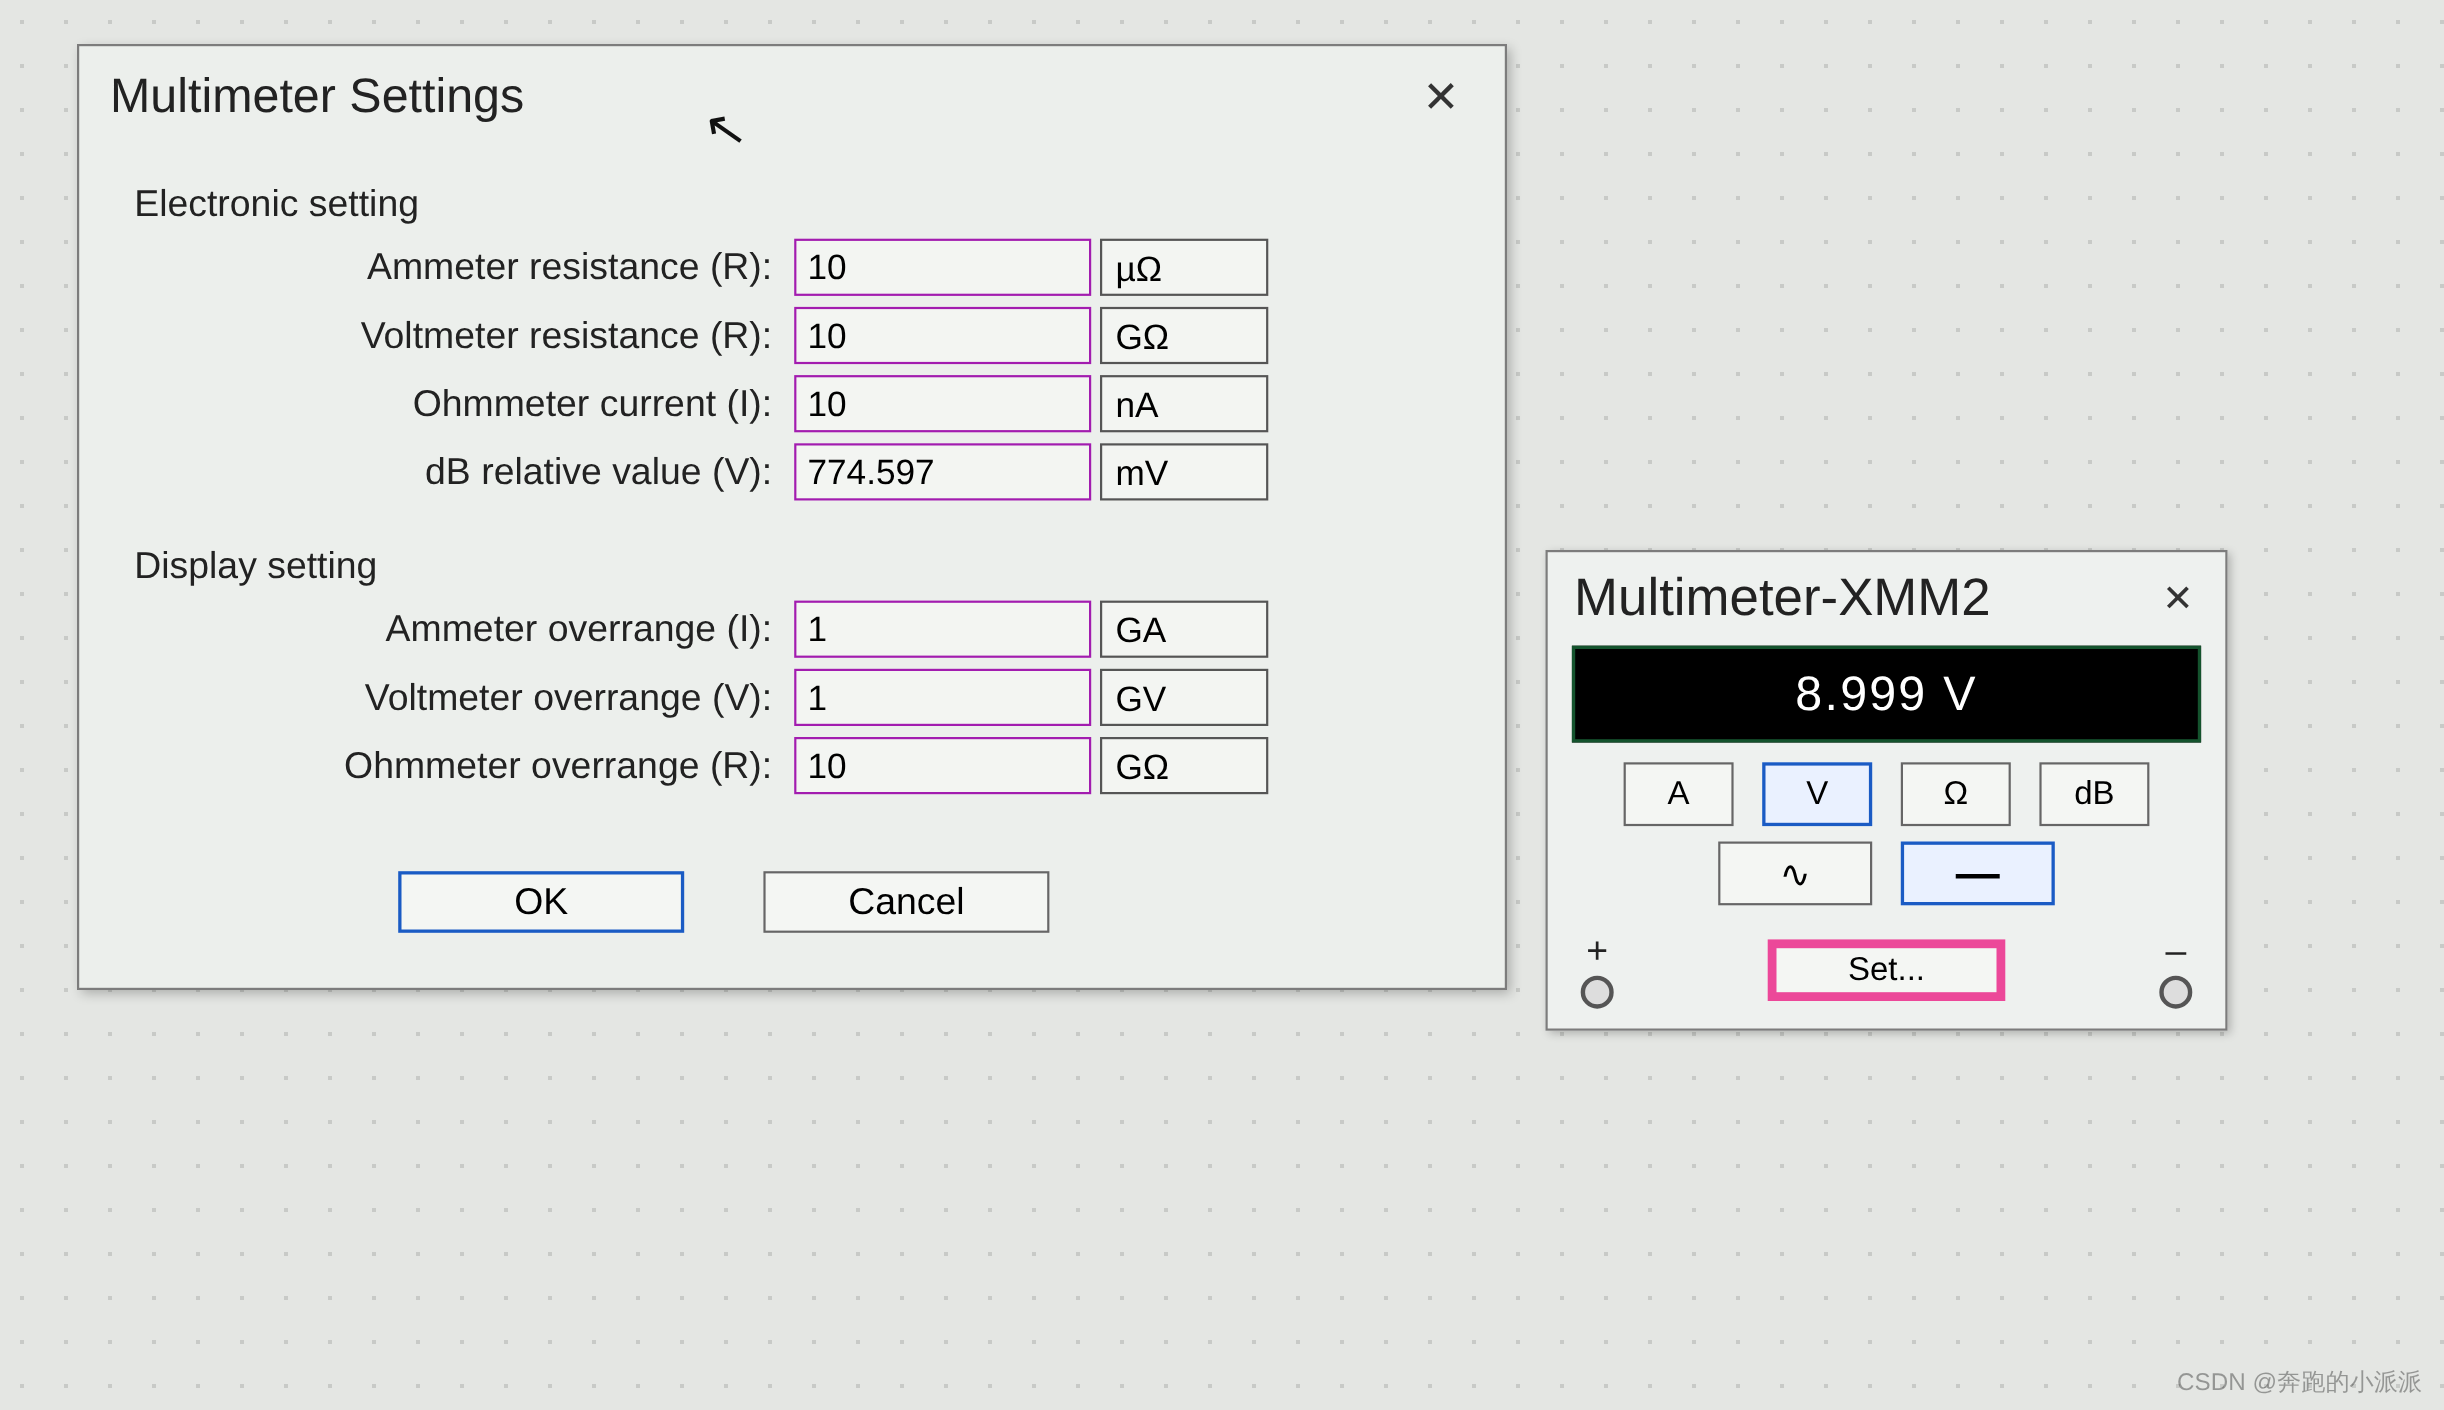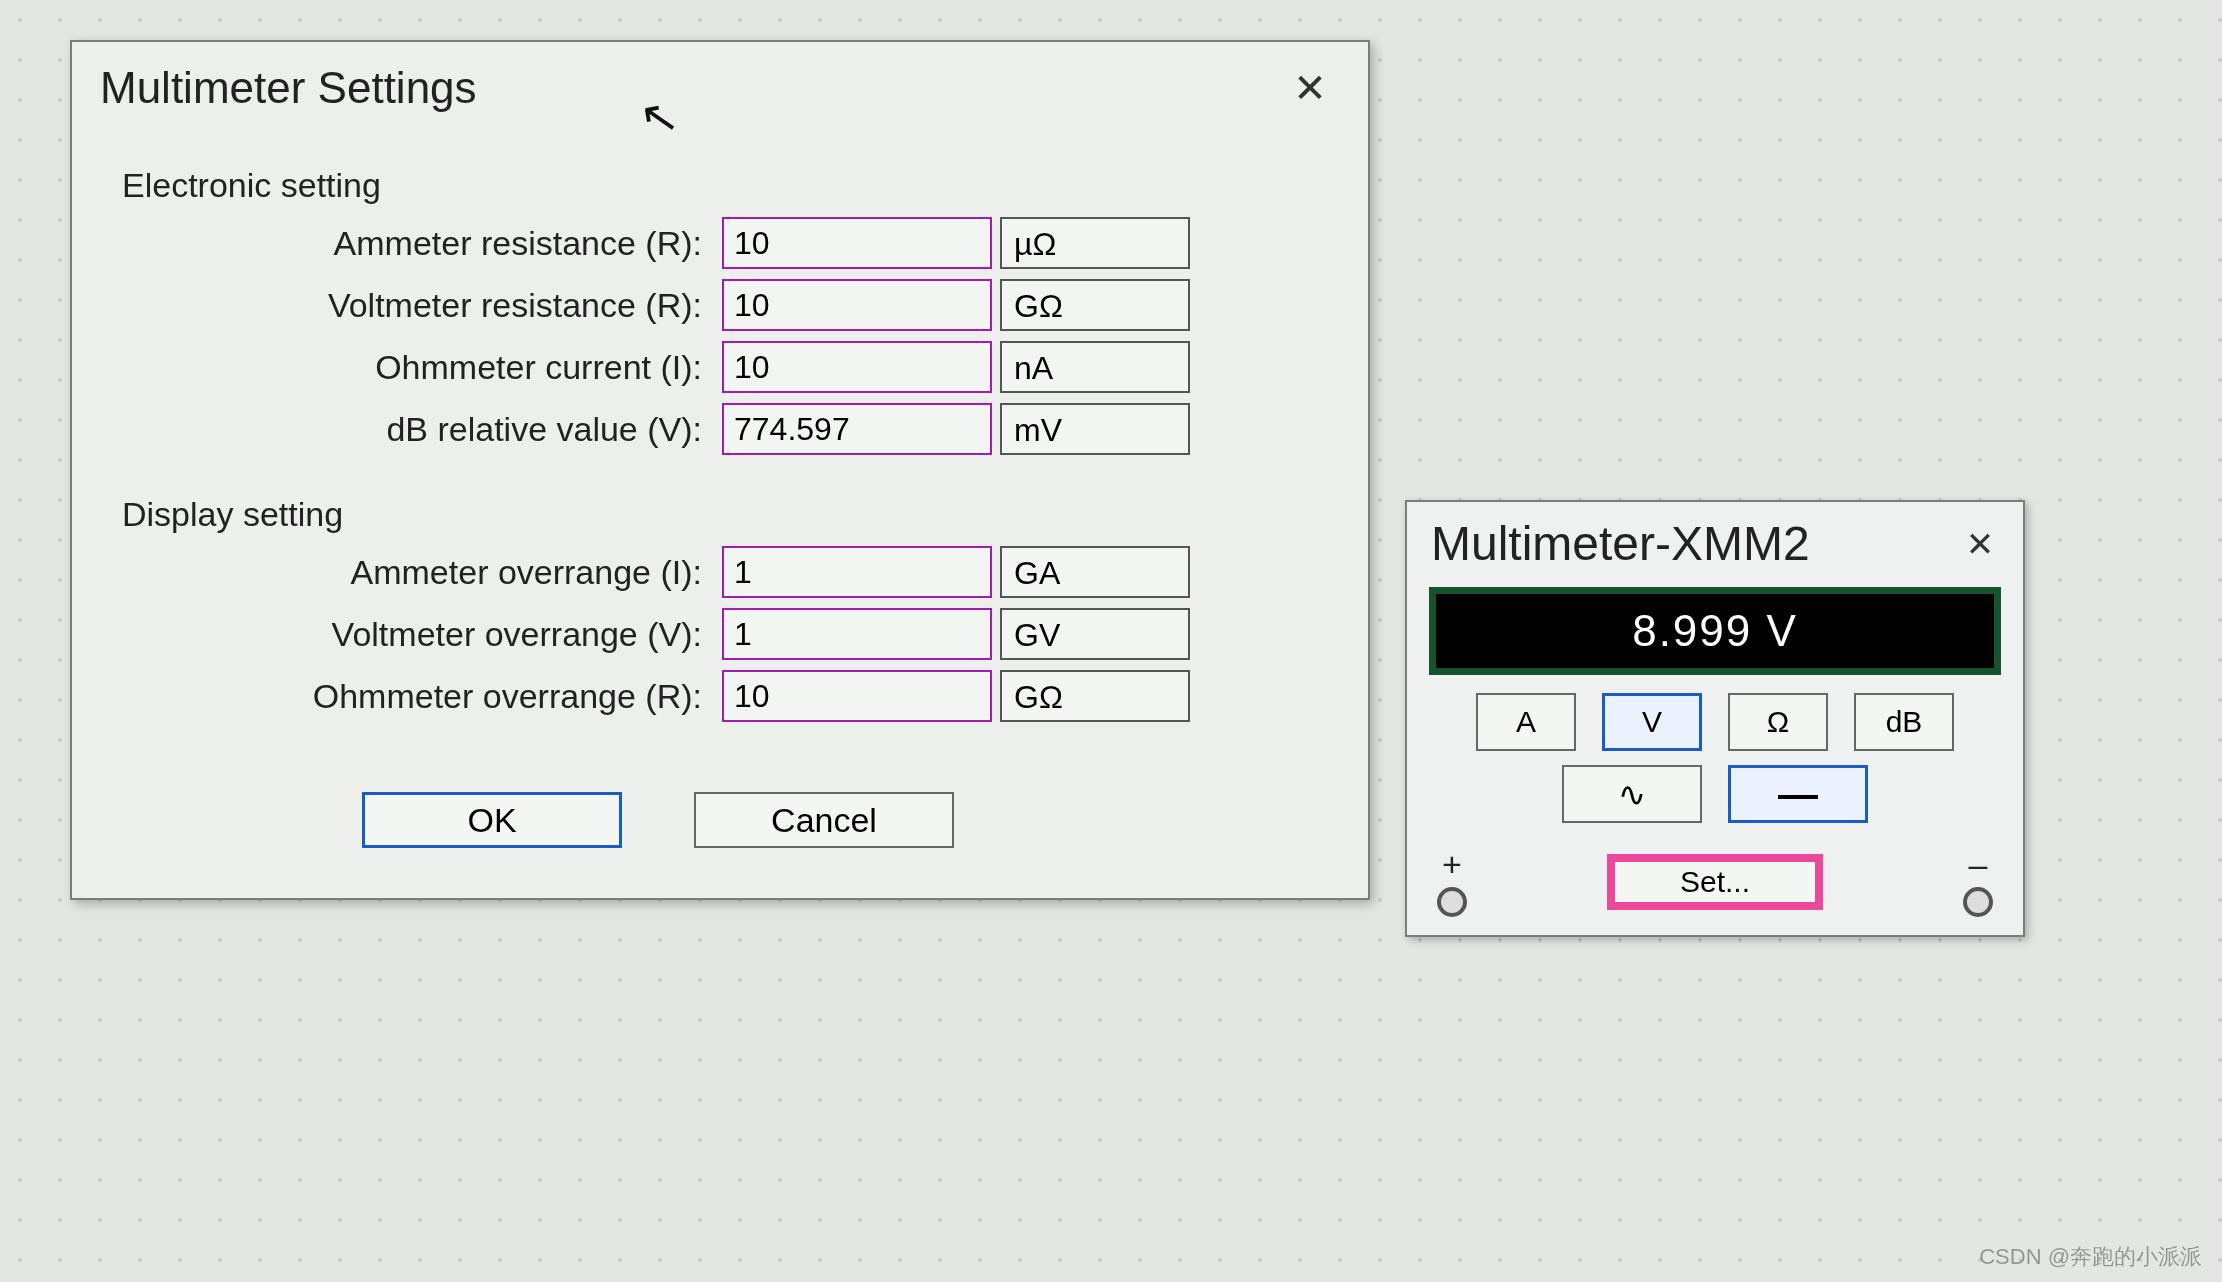--- a/index.html
+++ b/index.html
@@ -68,21 +68,21 @@
     width: 270px;
     height: 52px;
     border: 2px solid #a21caf;
     background: #f3f5f2;
     font-size: 32px;
     padding: 2px 10px;
     margin-right: 8px;
     font-family: inherit;
   }
   .row-unit {
-    width: 190px;
+    width: 153px;
     height: 52px;
     border: 2px solid #555;
     background: #f3f5f2;
     font-size: 32px;
     padding: 2px 12px;
     line-height: 46px;
   }
   .dlg-buttons {
     display: flex;
     justify-content: flex-start;
@@ -130,21 +130,21 @@
   .meter-close {
     width: 46px; height: 46px;
     display:flex;align-items:center;justify-content:center;
     font-size: 34px; color:#333; cursor:pointer;
   }
   .meter-display {
     margin: 6px 22px 18px 22px;
     height: 88px;
     background: #000;
     color: #fff;
-    border: 7px solid #14532d;
+    border: 3px solid #14532d;
     font-size: 44px;
     display:flex; align-items:center; justify-content:center;
     letter-spacing: 2px;
   }
   .mode-row, .wave-row {
     display:flex; justify-content:center; gap: 26px;
     margin: 14px 0;
   }
   .mode-btn {
     width: 100px; height: 58px;

